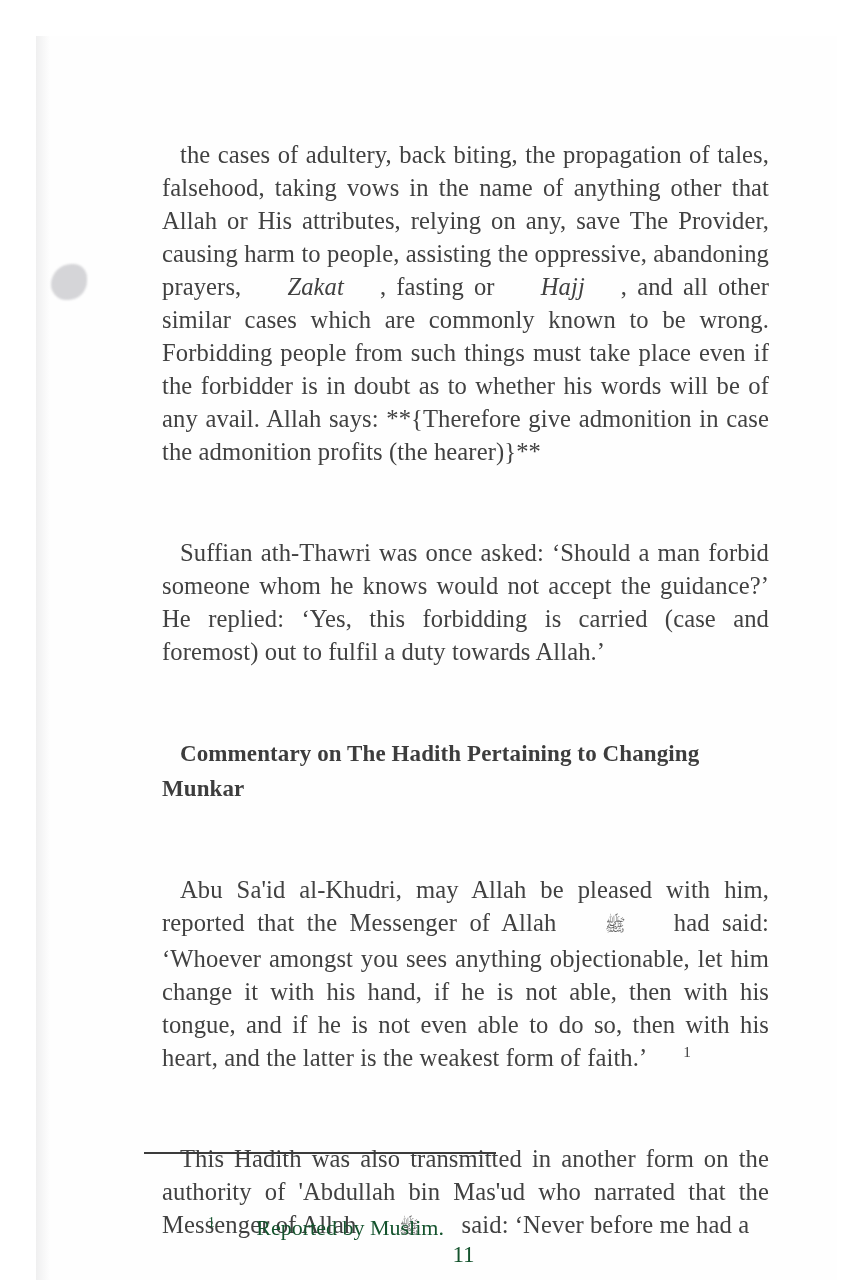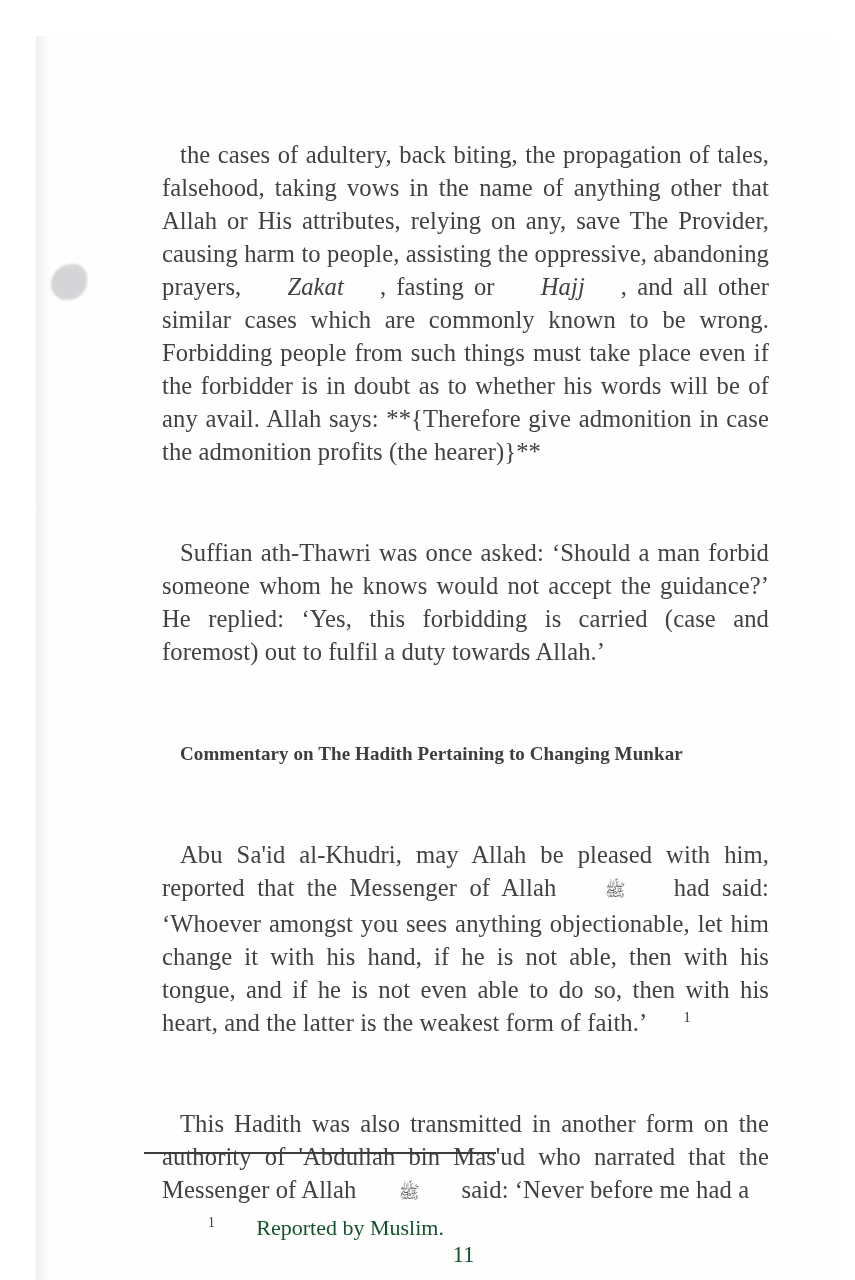--- a/index.html
+++ b/index.html
@@ -34,21 +34,21 @@
     padding: 66px 86px 0 90px;
     text-align: justify;
     font-size: 24.6px;
     line-height: 33px;
     letter-spacing: 0.1px;
   }
   .blk-paragraph { margin-bottom: 32px; }
   .blk-paragraph:last-child { margin-bottom: 16px; }
   .blk-heading {
     font-weight: bold;
-    font-size: 19px;
+    font-size: 23px;
     line-height: 35px;
     color: #3d3d3d;
     text-align: left;
     max-width: 700px;
     margin: 30px 0 31px 0;
   }
   em { font-style: italic; }
   sup.fn-ref, .footnote sup {
     font-size: 0.62em;
     vertical-align: super;

